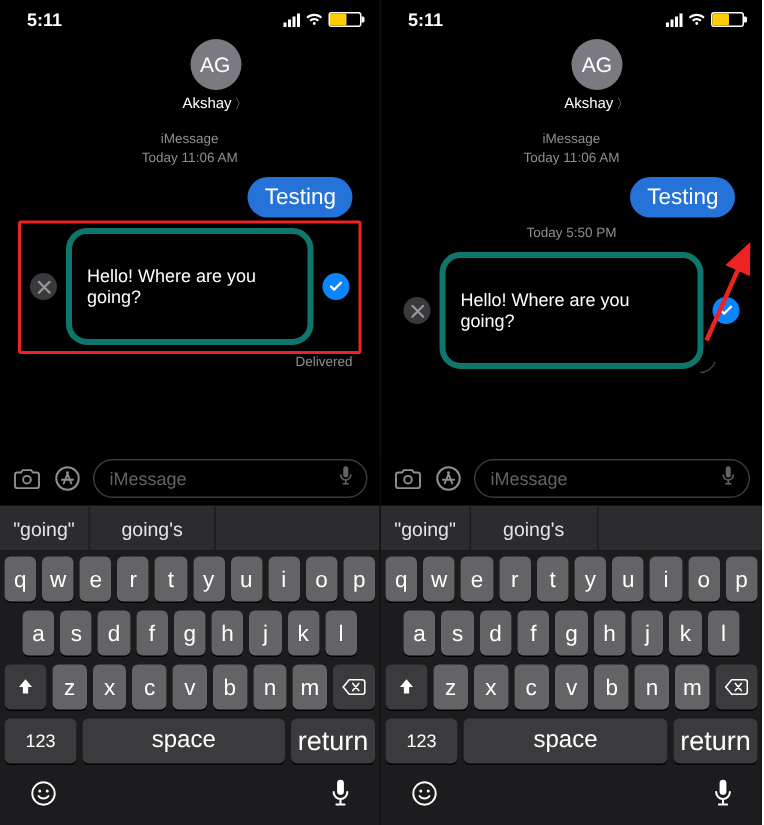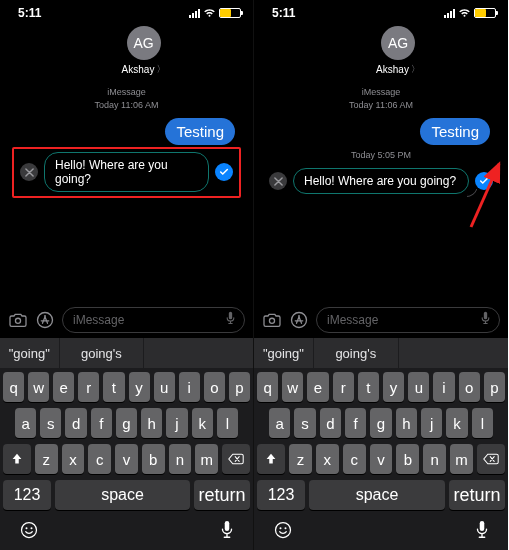--- a/index.html
+++ b/index.html
@@ -32,21 +32,21 @@
   .meta .svc { display:block; }
   .bubble-out { background:#2573d8; color:#fff; border-radius:14px; padding:5px 11px; font-size:15px; margin: 6px 10px 2px auto; width:fit-content; max-width:180px; }
   .delivered { font-size:9px; color:#8e8e93; text-align:right; margin: 0 10px 2px 0; }
 
   
   .edit-row { display:flex; align-items:center; gap:6px; padding: 2px 7px 0; margin-top:4px; position:relative; }
   .edit-row.boxed { border: 2px solid #e22; border-radius:2px; padding: 3px 6px 4px; margin: 2px 4px 0; }
   .circle-btn { width:18px; height:18px; border-radius:50%; display:flex; align-items:center; justify-content:center; flex-shrink:0; }
   .circle-x { background:#3a3a3c; color:#9a9a9e; font-size:11px; line-height:1; }
   .circle-check { background:#0a84ff; color:#fff; font-size:11px; }
-  .edit-pill { flex:1; border:1px solid #0f766e; border-radius:14px; padding:5px 10px; font-size:12px; color:#fff; background:transparent; }
+  .edit-pill { flex:1; border:4px solid #0f766e; border-radius:14px; padding:21px 10px; font-size:12px; color:#fff; background:transparent; }
   .edit-tail { position:absolute; right:24px; bottom:-3px; width:8px; height:8px; border-right:1px solid #4a4a4e; border-bottom:1px solid #4a4a4e; border-bottom-right-radius:8px; transform: skewX(-20deg); }
 
   
   .spacer { flex:1; }
 
   
   .compose { display:flex; align-items:center; gap:7px; padding: 5px 8px; background:#000; }
   .ic { color:#8e8e93; display:flex; }
   .compose-field { flex:1; border:1px solid #3a3a3c; border-radius:16px; padding:5px 28px 5px 10px; font-size:12px; color:#636366; position:relative; }
   .mic-in { position:absolute; right:8px; top:50%; transform:translateY(-50%); color:#636366; }
@@ -58,21 +58,21 @@
   .suggest div:last-child { border-right:none; flex:1.3; }
 
   
   .kbd { background:#1c1c1e; padding:4px 3px 6px; }
   .krow { display:flex; gap:4px; justify-content:center; margin-bottom:6px; }
   .key { background:#646466; color:#fff; border-radius:4px; height:30px; flex:1; display:flex; align-items:center; justify-content:center; font-size:15px; box-shadow: 0 1px 0 #000; }
   .krow.r2 { padding: 0 12px; }
   .key.fn { background:#3b3b3d; }
   .key.shift { flex: 0 0 28px; }
   .key.bksp { flex: 0 0 28px; }
-  .key.k123 { flex:0 0 48px; font-size:16px; }
+  .key.k123 { flex:0 0 48px; font-size:12px; }
   .key.space { flex:1; font-size:16px; }
   .key.return { flex:0 0 56px; font-size:18px; }
   .bottom-row { display:flex; justify-content:space-between; padding: 4px 16px 0; color:#fff; }
 
   
   .arrow-svg { position:absolute; pointer-events:none; z-index:30; }
 </style>
 </head>
 <body>
 
@@ -118,20 +118,21 @@
               <path d="M1 1l8 8M9 1l-8 8" stroke="#9a9a9e" stroke-width="1.6" stroke-linecap="round"></path>
             </svg>
         </div>
         <div class="edit-pill">Hello! Where are you going?</div>
         <div class="circle-btn circle-check">
           <svg width="10" height="10" viewBox="0 0 12 12">
               <path d="M2 6l2.5 2.5L10 3" stroke="#fff" stroke-width="1.8" fill="none" stroke-linecap="round" stroke-linejoin="round"></path>
             </svg>
         </div>
       </div>
+      <div class="delivered">Delivered</div>
     </div>
 
     <div class="spacer"></div>
 
     <div class="compose">
       <span class="ic">
         <svg width="20" height="16" viewBox="0 0 24 20">
             <path d="M4 5h3l1.5-2h7L17 5h3a2 2 0 012 2v9a2 2 0 01-2 2H4a2 2 0 01-2-2V7a2 2 0 012-2z" fill="none" stroke="#8e8e93" stroke-width="1.6"></path>
             <circle cx="12" cy="11" r="3.2" fill="none" stroke="#8e8e93" stroke-width="1.6"></circle>
           </svg>
@@ -254,21 +255,21 @@
       </div>
     </div>
 
     <div class="thread" style="position:relative">
       <div class="meta">
         <span class="svc">iMessage</span>
         <span>Today 11:06 AM</span>
       </div>
       <div class="bubble-out">Testing</div>
       <div class="meta" style="margin-top:4px">
-        <span>Today 5:05 PM</span>
+        <span>Today 5:50 PM</span>
       </div>
       <div class="edit-row">
         <div class="circle-btn circle-x">
           <svg width="9" height="9" viewBox="0 0 10 10">
               <path d="M1 1l8 8M9 1l-8 8" stroke="#9a9a9e" stroke-width="1.6" stroke-linecap="round"></path>
             </svg>
         </div>
         <div class="edit-pill">Hello! Where are you going?</div>
         <div class="circle-btn circle-check">
           <svg width="10" height="10" viewBox="0 0 12 12">

